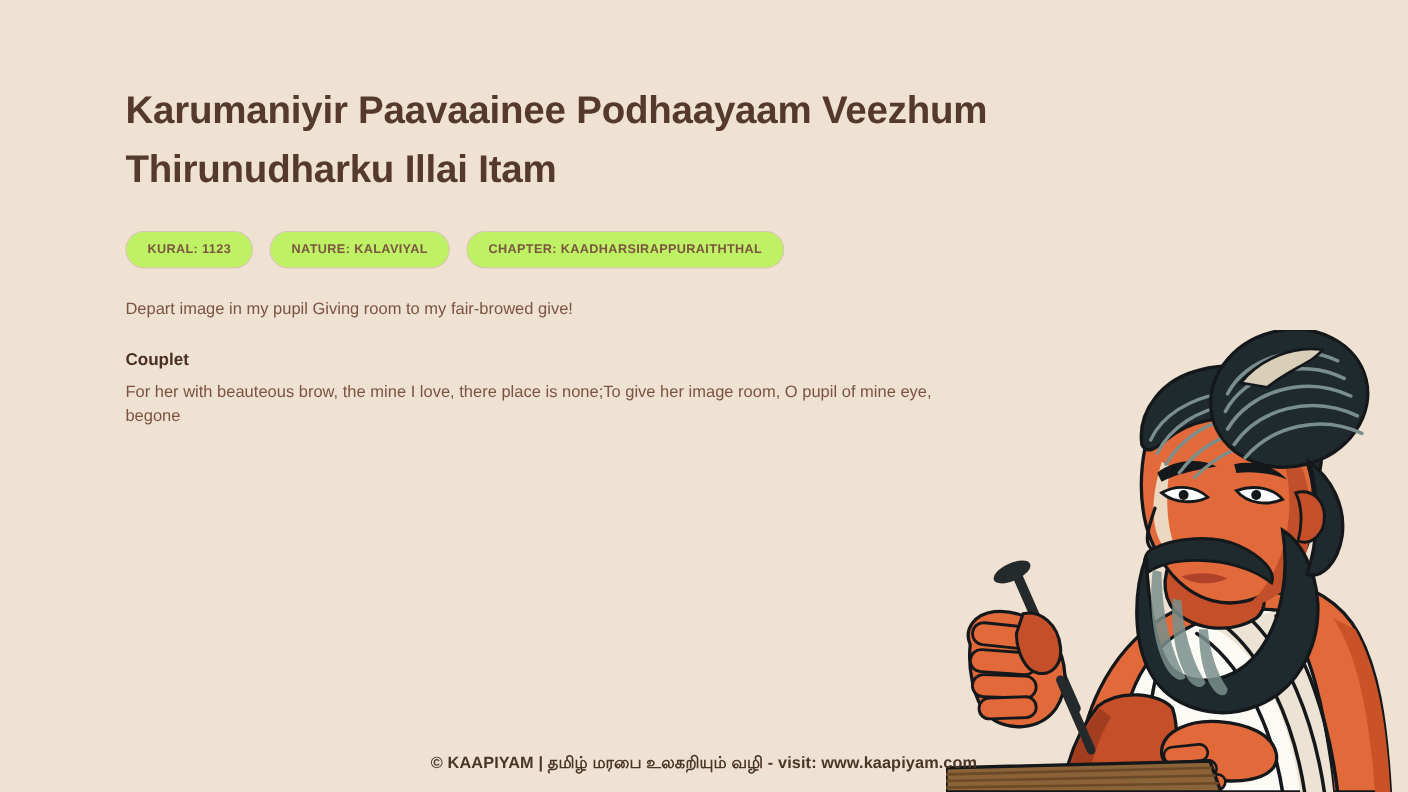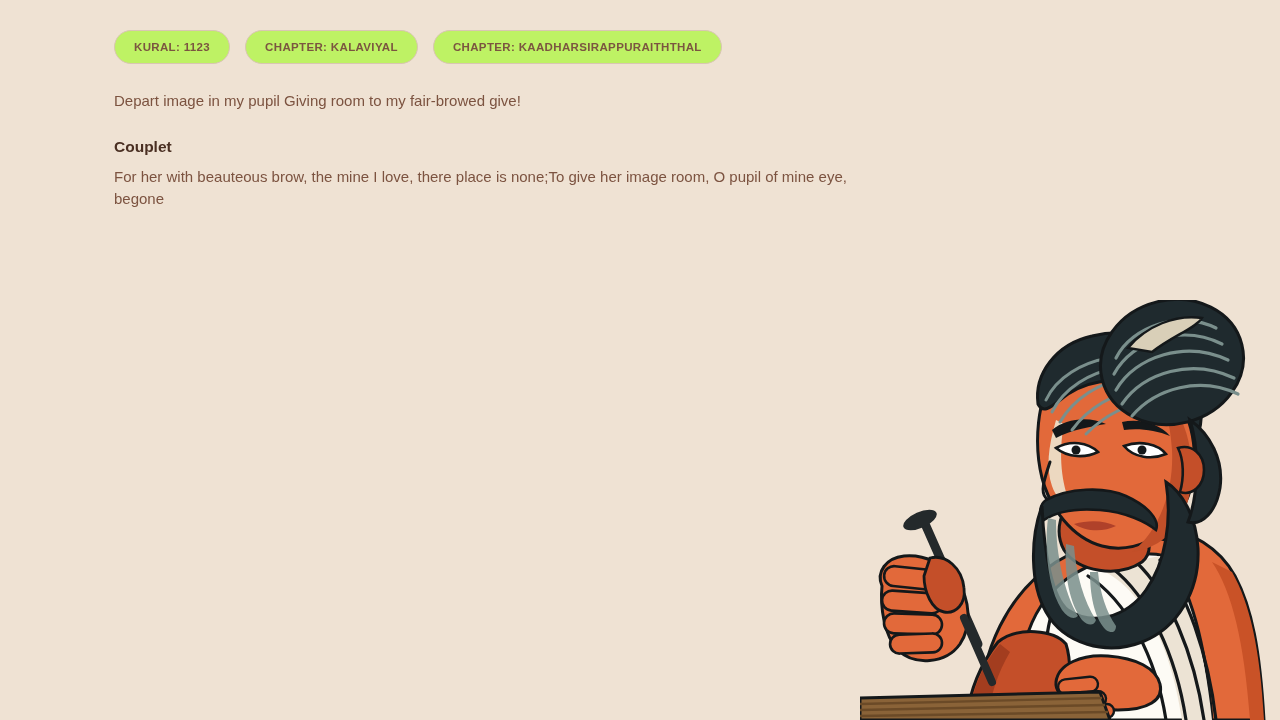--- a/index.html
+++ b/index.html
@@ -264,33 +264,37 @@
                  C 338 196 340 152 330 120 Z" fill="#1f2a2e" stroke="#14181a" stroke-width="3"></path>
 
         <path d="M318 148 C 332 144 344 154 344 170 C 344 186 332 196 320 192
                  C 324 178 324 160 318 148 Z" fill="#c44f29" stroke="#14181a" stroke-width="2.6"></path>
       </g>
     </svg>
   </div>
 
   <div id="content">
 
+    <h1 id="kural-title">Karumaniyir Paavaainee Podhaayaam Veezhum Thirunudharku Illai Itam</h1>
 
     <div id="meta-chips">
       <span class="chip">KURAL: 1123</span>
-      <span class="chip">CHAPTER: KALAVIYAL</span>
+      <span class="chip">NATURE: KALAVIYAL</span>
       <span class="chip">CHAPTER: KAADHARSIRAPPURAITHTHAL</span>
     </div>
 
     <div class="section">
       <p class="section-body">Depart image in my pupil Giving room to my fair-browed give!</p>
     </div>
 
 
     <div class="section">
       <h2 class="section-label">Couplet</h2>
       <p class="section-body">For her with beauteous brow, the mine I love, there place is none;To give her image room, O pupil of mine eye, begone</p>
     </div>
 
   </div>
 
+  <div id="footer">
+    <span id="footer-text">© KAAPIYAM | தமிழ் மரபை உலகறியும் வழி - visit: www.kaapiyam.com</span>
+  </div>
 
 </div>
 
 </body></html>

